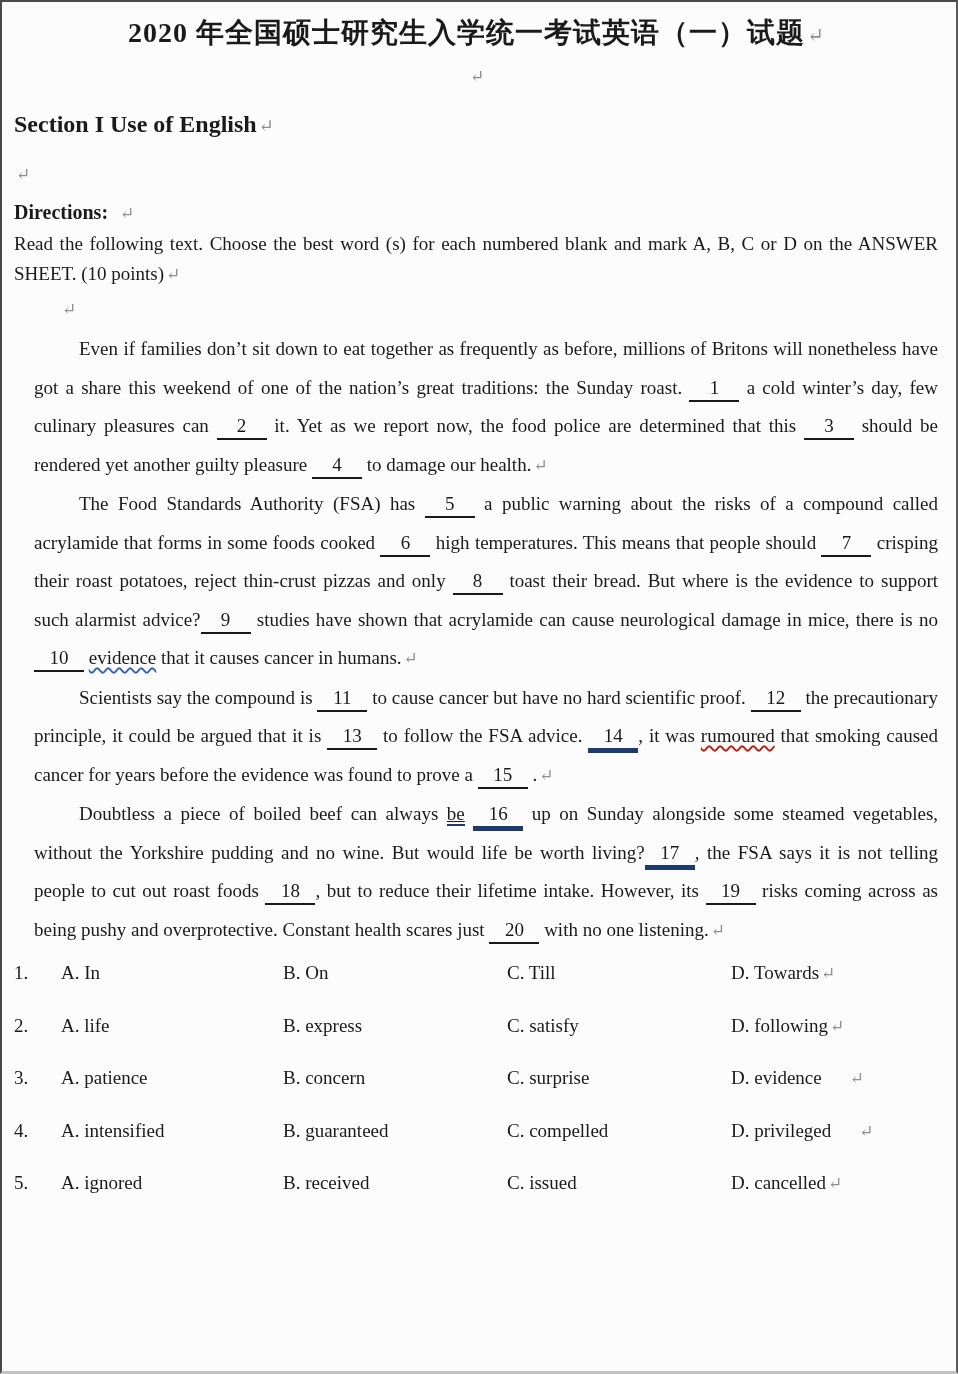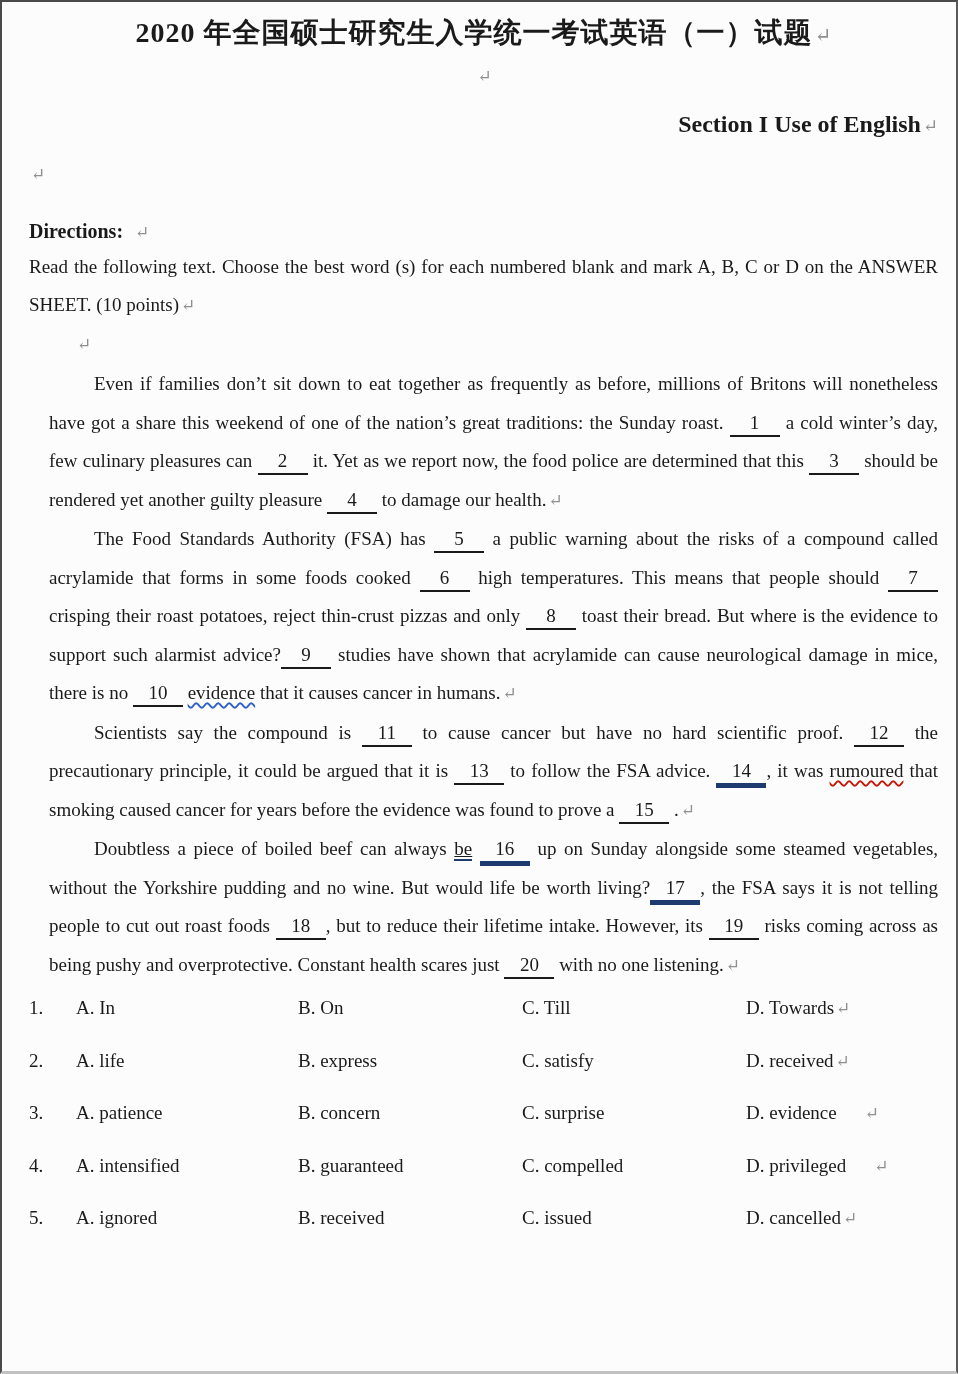--- a/index.html
+++ b/index.html
@@ -8,50 +8,50 @@
 
   .page {
     position: relative;
     width: 958px;
     height: 1374px;
     background: #fcfcfc;
     border-top: 2px solid #4a4a4a;
     border-left: 2px solid #4a4a4a;
     border-right: 2px solid #5a5a5a;
     border-bottom: 3px solid #c2c2c2;
-    padding: 10px 18px 0 27px;
+    padding: 10px 18px 0 12px;
     overflow: hidden;
   }
 
   .pilcrow {
     color: var(--pilcrow, #8f8f8f);
     font-size: 17px;
     font-weight: normal;
     padding-left: 2px;
   }
 
   .title-line { text-align: center; margin-top: 2px; }
   .doc-title { font-size: 28px; font-weight: bold; letter-spacing: 1px; }
   .title-line .pilcrow { font-size: 20px; }
 
   .center-pilcrow-line { text-align: center; height: 38px; line-height: 38px; margin-top: 6px; }
 
-  .section-line { text-align: right; margin-top: 8px; height: 40px; line-height: 40px; }
+  .section-line { text-align: left; margin-top: 8px; height: 40px; line-height: 40px; }
   .section-title { font-size: 24px; font-weight: bold; }
   .section-line .pilcrow { font-size: 18px; }
 
   .left-pilcrow-line { height: 38px; line-height: 38px; margin-top: 12px; }
 
-  .directions-line { height: 34px; line-height: 34px; margin-top: 20px; }
+  .directions-line { height: 34px; line-height: 34px; margin-top: 1px; }
   .directions-label { font-size: 20px; font-weight: bold; }
   .directions-line .pilcrow { margin-left: 10px; }
 
   .directions-text {
     font-size: 19px;
-    line-height: 38px;
+    line-height: 30px;
     text-align: justify;
   }
 
   .indent-pilcrow-line { height: 40px; line-height: 40px; padding-left: 46px; }
 
   .body-par {
     font-size: 19px;
     line-height: 38.5px;
     text-align: justify;
     text-indent: 45px;
@@ -145,21 +145,21 @@
     <span class="cell b">B. On</span>
     <span class="cell c">C. Till</span>
     <span class="cell d-wrap"><span class="d">D. Towards</span><span class="pilcrow">↵</span></span>
   </div>
 
   <div class="option-row">
     <span class="cell num">2.</span>
     <span class="cell a">A. life</span>
     <span class="cell b">B. express</span>
     <span class="cell c">C. satisfy</span>
-    <span class="cell d-wrap"><span class="d">D. received</span><span class="pilcrow">↵</span></span>
+    <span class="cell d-wrap"><span class="d">D. following</span><span class="pilcrow">↵</span></span>
   </div>
 
   <div class="option-row">
     <span class="cell num">3.</span>
     <span class="cell a">A. patience</span>
     <span class="cell b">B. concern</span>
     <span class="cell c">C. surprise</span>
     <span class="cell d-wrap"><span class="d">D. evidence</span><span class="pilcrow gap">↵</span></span>
   </div>
 

